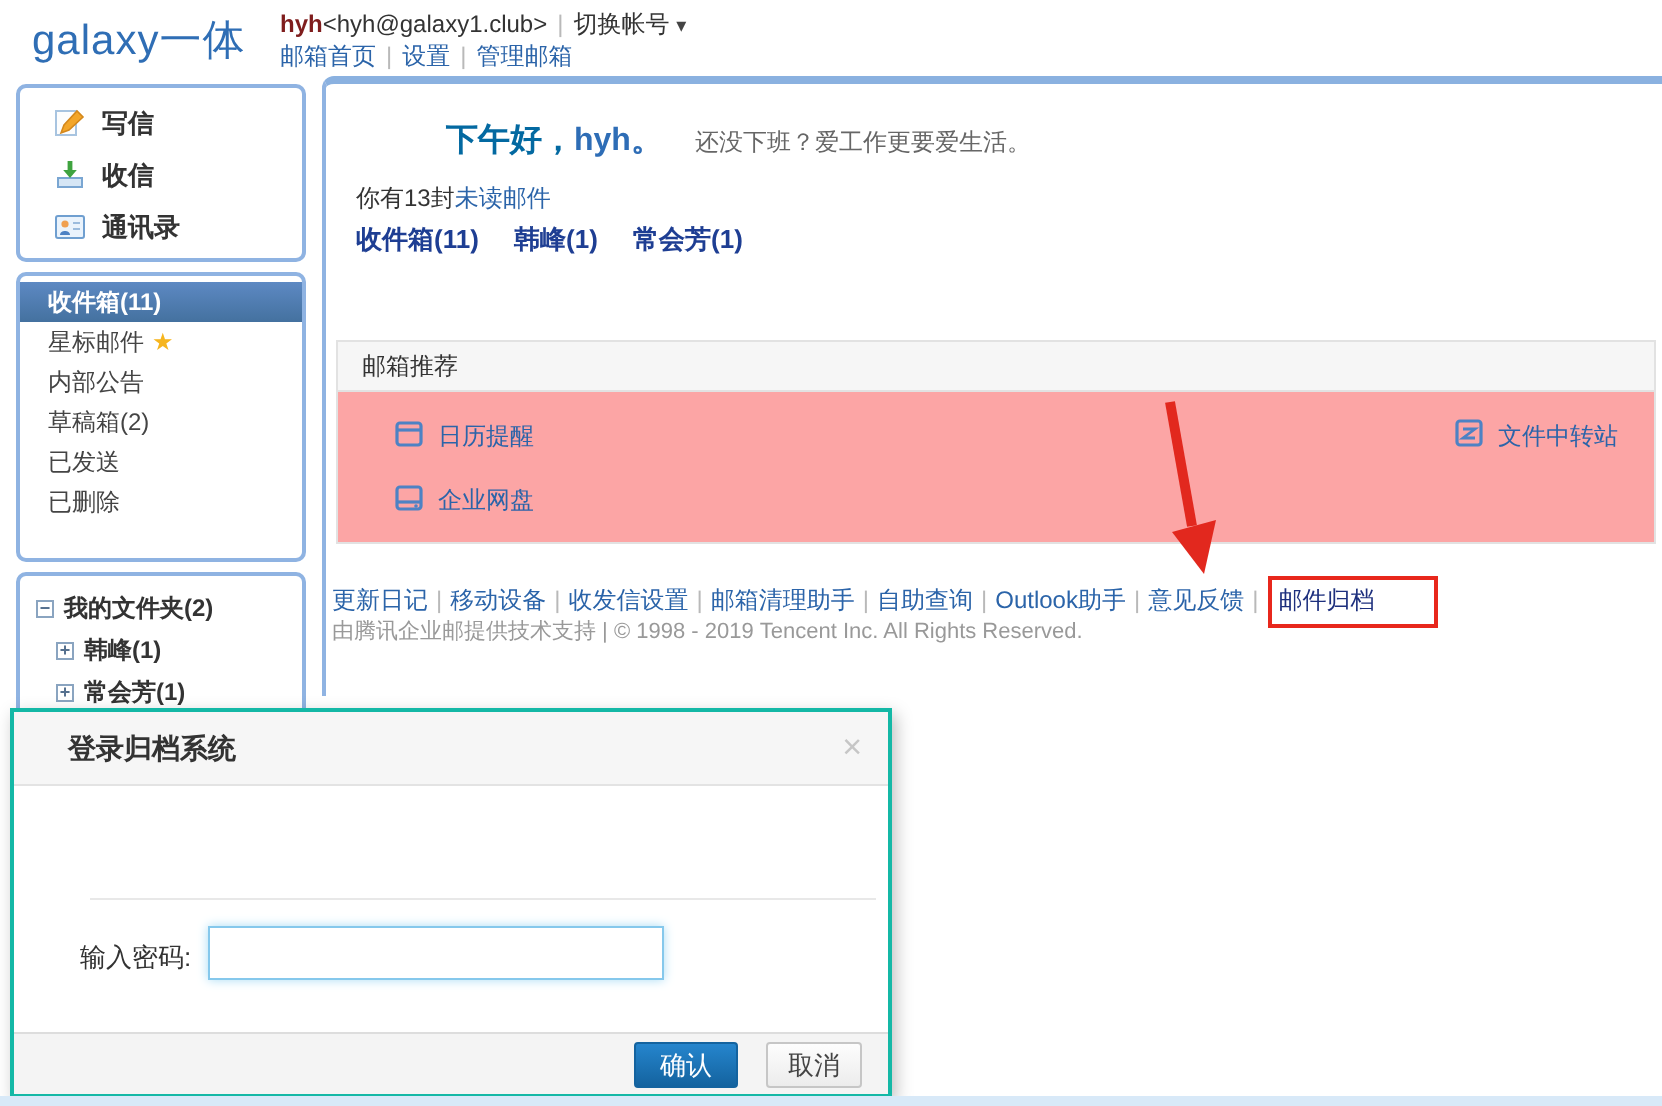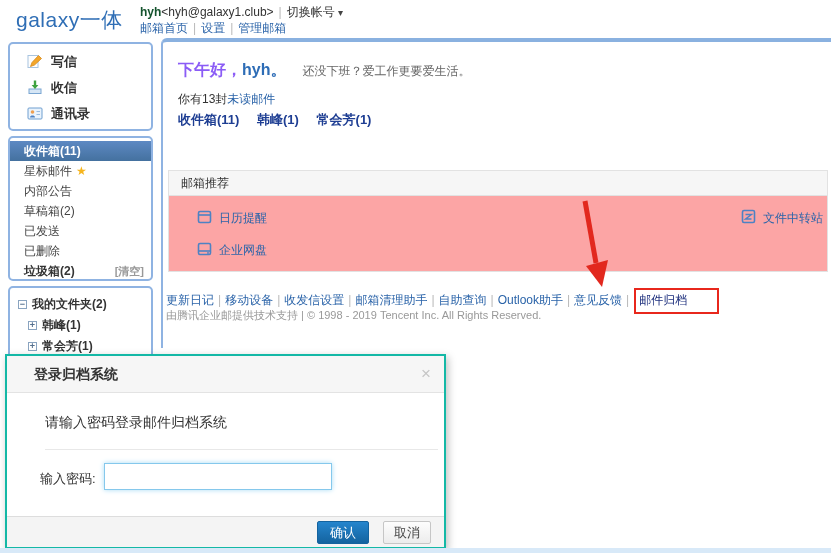--- a/index.html
+++ b/index.html
@@ -6,21 +6,21 @@
   html,body { width:831px; height:553px; }
   body {
     position:relative; overflow:hidden; background:#fff;
     font-family:"Liberation Sans","DejaVu Sans",sans-serif; font-size:12px; color:#333;
   }
   .abs { position:absolute; }
 
   
   .logo { left:16px; top:6px; font-size:21px; color:#2f6eb5; letter-spacing:.5px; }
   .acct-line { left:140px; top:4px; font-size:12px; color:#333; white-space:nowrap; }
-  .acct-line b { color:#14532d; }
+  .acct-line b { color:#7f1d1d; }
   .sep { color:#b9b9b9; padding:0 5px; }
   .caret { font-size:10px; color:#444; }
   .nav-line { left:140px; top:20px; font-size:12px; white-space:nowrap; }
   a.lnk, .lnk { color:#2b64a9; text-decoration:none; cursor:pointer; }
 
   
   .sbox { left:8px; width:145px; background:#fff; border:2px solid #8fb3e2; border-radius:5px; overflow:hidden; }
   .sbox1 { top:42px; height:89px; padding-top:5px; }
   .sbox2 { top:136px; height:145px; padding:3px 0 0 0; }
   .sbox3 { top:286px; height:120px; padding:6px 0 0 0; }
@@ -34,33 +34,33 @@
   .tree-row { display:flex; align-items:center; height:21px; padding-left:8px; font-weight:bold; color:#333; cursor:pointer; }
   .tree-row.child { padding-left:18px; }
   .tbox { display:inline-flex; align-items:center; justify-content:center;
           width:9px; height:9px; border:1px solid #8aa4c0; color:#55708e; background:#fff;
           font-size:9px; line-height:7px; margin-right:5px; }
 
   
   .main-panel { left:161px; top:38px; width:670px; height:310px;
     border-top:4px solid #8ab1e0; border-left:2px solid #8fb3e2; border-top-left-radius:6px; background:#fff; }
   .greet { left:178px; top:60px; white-space:nowrap; }
-  .greet .hi { font-size:16px; font-weight:bold; color:#8b5cf6; }
+  .greet .hi { font-size:16px; font-weight:bold; color:#0369a1;margin-left:45px; }
   .greet .nm { font-size:16px; font-weight:bold; color:#2e6db6; }
   .greet .tip { font-size:12px; color:#666; margin-left:16px; }
   .unread { left:178px; top:91px; color:#333; }
   .qlinks { left:178px; top:111px; font-size:13px; font-weight:bold; }
   .qlinks .lnk { color:#1e3e93; margin-right:14px; }
 
   .reco { left:168px; top:170px; right:3px; }
   .reco-hd { height:26px; line-height:25px; background:#f6f6f6; border:1px solid #e2e2e2; padding-left:12px; color:#333; }
   .reco-bd { position:relative; height:76px; background:#fca5a5; border:1px solid #e2e2e2; border-top:none; }
   .reco-item { position:absolute; display:flex; align-items:center; gap:7px; cursor:pointer; }
   .reco-item .lnk { font-size:12px; }
-  .ri1 { left:28px; top:13px; } .ri2 { left:28px; top:45px; } .ri3 { right:4px; top:13px; }
+  .ri1 { left:28px; top:13px; } .ri2 { left:28px; top:45px; } .ri3 { right:18px; top:13px; }
 
   .flinks { left:166px; top:288px; white-space:nowrap; color:#b9b9b9; }
   .flinks .sep { padding:0 4px; }
   .archive-box { display:inline-block; border:2px solid #e8271c; padding:2px 30px 3px 3px; margin-left:1px; }
   .archive-box .lnk { color:#1d2f7d; }
   .copyright { left:166px; top:308px; font-size:11px; color:#999; white-space:nowrap; }
 
   .annot { left:0; top:0; width:831px; height:553px; pointer-events:none; z-index:60; }
 
   
@@ -143,24 +143,20 @@
     <span>内部公告</span>
   </div>
   <div class="f-row">
     <span>草稿箱(2)</span>
   </div>
   <div class="f-row">
     <span>已发送</span>
   </div>
   <div class="f-row">
     <span>已删除</span>
-  </div>
-  <div class="f-row bold">
-    <span>垃圾箱(2)</span>
-    <span class="right">[清空]</span>
   </div>
 </div>
 
 <div class="abs sbox sbox3">
   <div class="tree-row">
     <span class="tbox">−</span>
     <span>我的文件夹(2)</span>
   </div>
   <div class="tree-row child">
     <span class="tbox">+</span>
@@ -229,21 +225,20 @@
 <div class="abs copyright">由腾讯企业邮提供技术支持 | © 1998 - 2019 Tencent Inc. All Rights Reserved.</div>
 
 <svg class="abs annot" viewBox="0 0 831 553">
   <line x1="585" y1="201" x2="596" y2="263" stroke="#e2281e" stroke-width="5"></line>
   <polygon points="602,287 586,266 608,260" fill="#e2281e"></polygon>
 </svg>
 
 <div class="abs modal">
   <div class="m-title">登录归档系统</div>
   <span class="m-close">×</span>
-  <div class="m-msg">请输入密码登录邮件归档系统</div>
   <div class="m-div"></div>
   <label class="m-label">输入密码:</label>
   <input class="m-input" type="text" value="" style="">
   <div class="m-footer">
     <div class="btn btn-confirm">确认</div>
     <div class="btn btn-cancel">取消</div>
   </div>
 </div>
 
 <div class="abs bottom-strip"></div>

